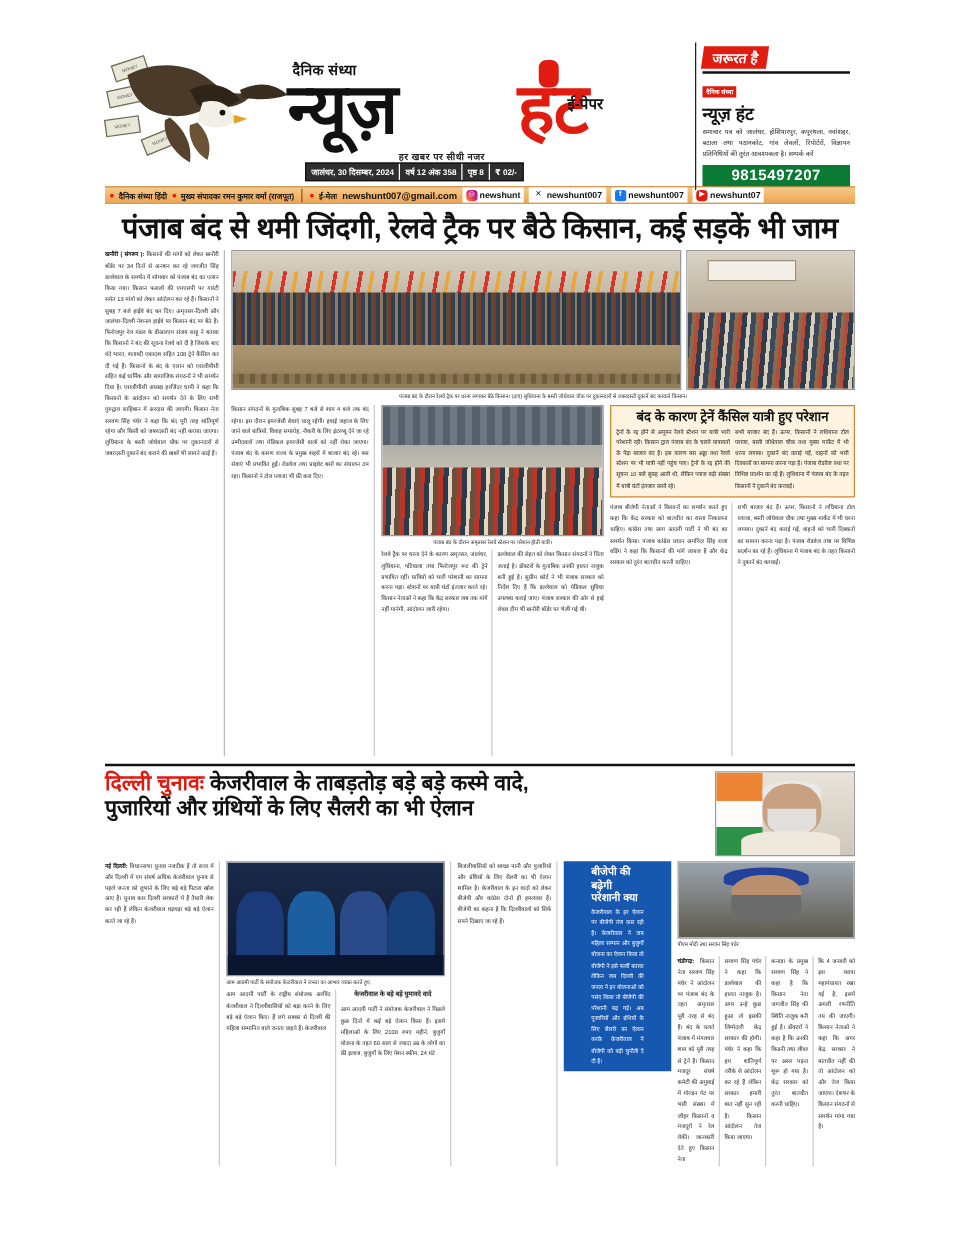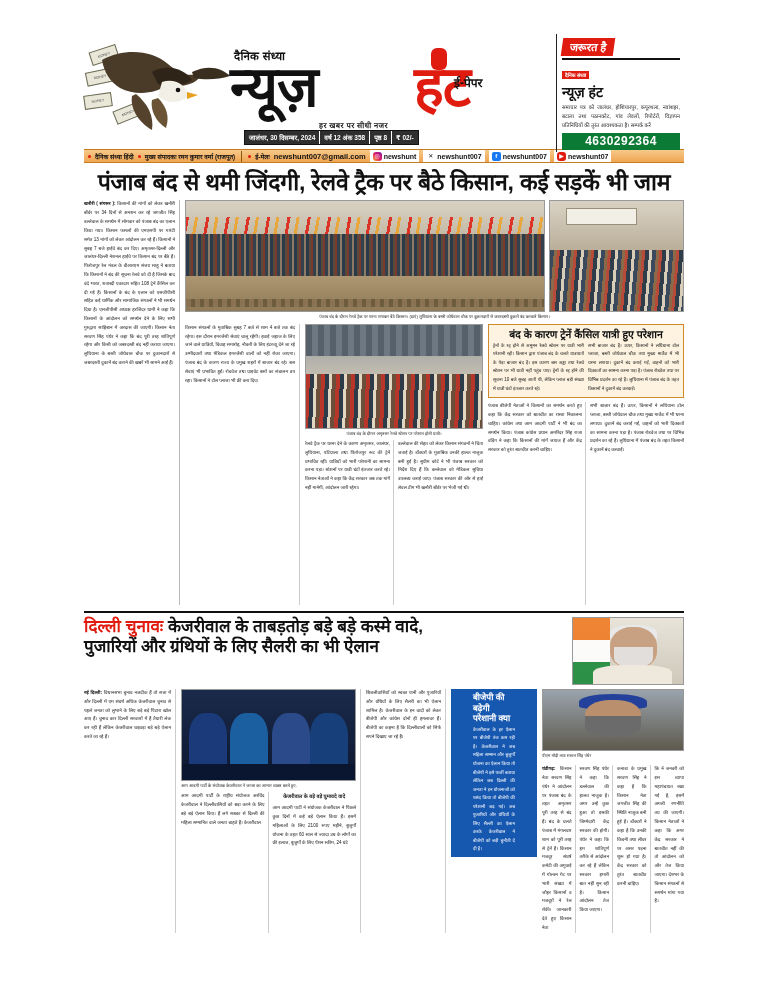--- a/index.html
+++ b/index.html
@@ -347,21 +347,21 @@
         <span>₹ 02/-</span>
       </div>
     </div>
 
     <div class="mh-right">
       <div class="ad-need">जरूरत है</div>
       <div class="ad-rule"></div>
       <div class="ad-small">दैनिक संध्या</div>
       <div class="ad-brand">न्यूज़ हंट</div>
       <div class="ad-body">समाचार पत्र को जालंधर, होशियारपुर, कपूरथला, नवांशहर, बटाला तथा पठानकोट, गांव लेवलों, रिपोर्टरों, विज्ञापन प्रतिनिधियों की तुरंत आवश्यकता है। सम्पर्क करें</div>
-      <div class="ad-phone">4630292364</div>
+      <div class="ad-phone">9815497207</div>
     </div>
   </div>
 
   <div class="infostrip">
     <span class="isep"></span>
     <span>दैनिक संध्या हिंदी</span>
     <span class="isep"></span>
     <span>मुख्य संपादकः रमन कुमार वर्मा (राजपूत)</span>
     <span class="idiv"></span>
     <span class="isep"></span>

